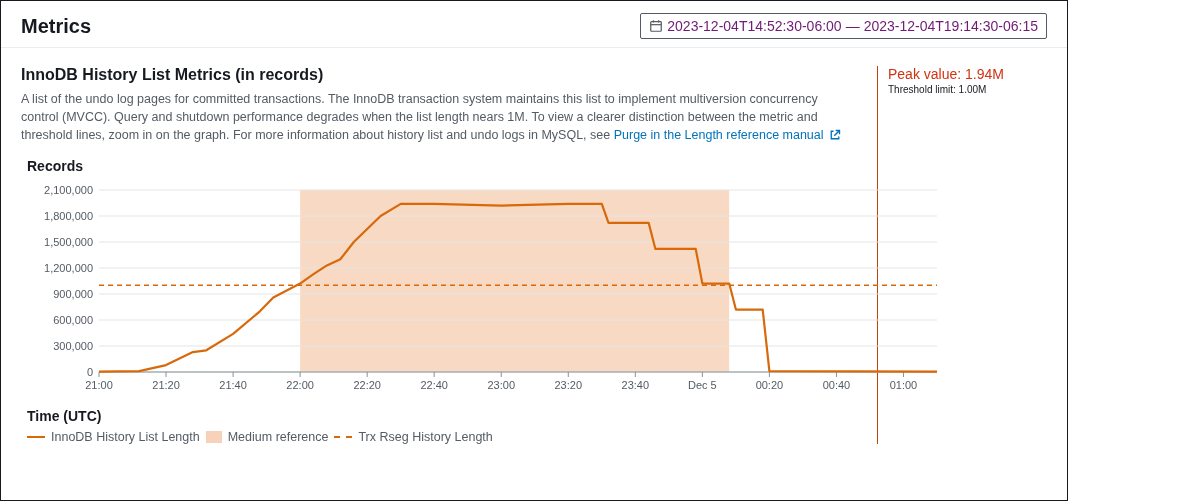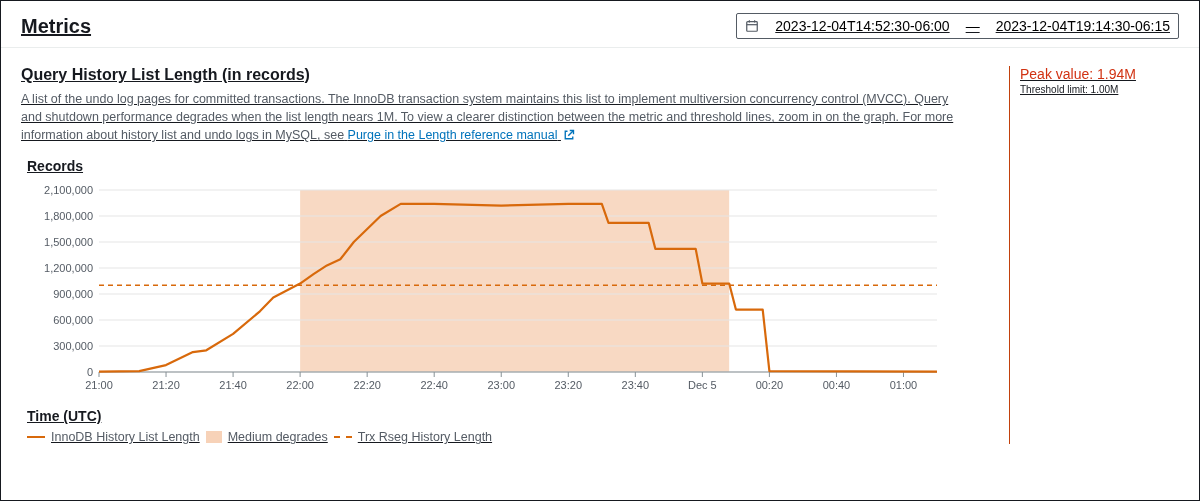--- a/index.html
+++ b/index.html
@@ -4,47 +4,46 @@
 <style>
   * { box-sizing: border-box; }
   body {
     margin: 0;
     font-family: "Amazon Ember", "Helvetica Neue", Arial, sans-serif;
     background: #fff;
     color: #16191f;
   }
   .outer {
     border: 1px solid #16191f;
-    width: 1200px;
+    width: 1068px;
     height: 501px;
     position: relative;
     background: #fff;
-    text-decoration: underline;
   }
   .header {
     display: flex;
     justify-content: space-between;
     align-items: center;
     padding: 12px 20px 8px 20px;
     border-bottom: 1px solid #eaeded;
   }
   .header h1 {
     font-size: 20px;
     font-weight: 700;
     margin: 0;
   }
   .time-range {
     display: inline-flex;
     align-items: center;
-    gap: 16px;
+    gap: 4px;
     border: 1px solid #545b64;
     border-radius: 2px;
     padding: 4px 8px;
     font-size: 14px;
-    color: #000000;
+    color: #701a75;
     background: #fff;
   }
   .cal-icon {
     width: 14px; height: 14px;
     display: inline-block;
   }
   .content-row {
     display: flex;
     padding: 18px 20px 10px 20px;
     gap: 20px;
@@ -146,21 +145,21 @@
         </svg>
       </span>
       <span>2023-12-04T14:52:30-06:00</span>
       <span>—</span>
       <span>2023-12-04T19:14:30-06:15</span>
     </div>
   </div>
 
   <div class="content-row">
     <div class="left-col">
-      <h2 class="chart-title">Query History List Length (in records)</h2>
+      <h2 class="chart-title">InnoDB History List Metrics (in records)</h2>
       <p class="chart-desc">
         <span>A list of the undo log pages for committed transactions. The InnoDB transaction system maintains this list to implement multiversion concurrency control (MVCC). Query and shutdown performance degrades when the list length nears 1M. To view a clearer distinction between the metric and threshold lines, zoom in on the graph. For more information about history list and undo logs in MySQL, see</span>
         <a href="#"><span>Purge in the Length reference manual</span>
           <span class="ext-icon">
             <svg width="12" height="12" viewBox="0 0 16 16" fill="none" stroke="#0073bb" stroke-width="1.8">
               <path d="M6 3H3v10h10v-3"></path>
               <path d="M9 2h5v5"></path>
               <path d="M14 2L7 9"></path>
             </svg>
           </span>
@@ -222,21 +221,21 @@
 
       <div class="x-axis-label" style="width:920px;margin-left:6px">Time (UTC)</div>
 
       <div class="legend">
         <span class="legend-item">
           <span class="swatch-line"></span>
           <span>InnoDB History List Length</span>
         </span>
         <span class="legend-item">
           <span class="swatch-area"></span>
-          <span>Medium degrades</span>
+          <span>Medium reference</span>
         </span>
         <span class="legend-item">
           <span class="swatch-dashed"></span>
           <span>Trx Rseg History Length</span>
         </span>
       </div>
     </div>
 
     <div class="right-col">
       <p class="peak-value">Peak value: 1.94M</p>

